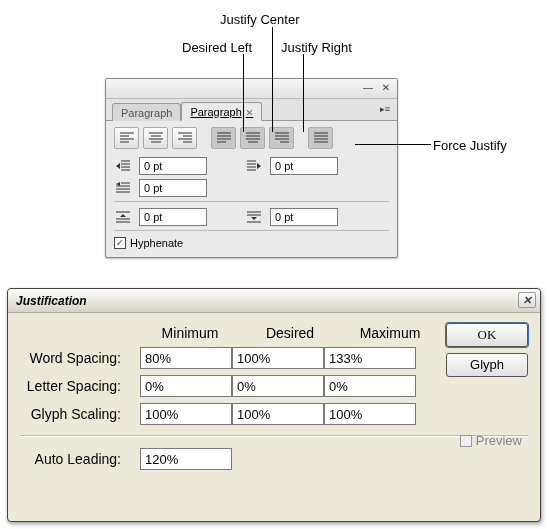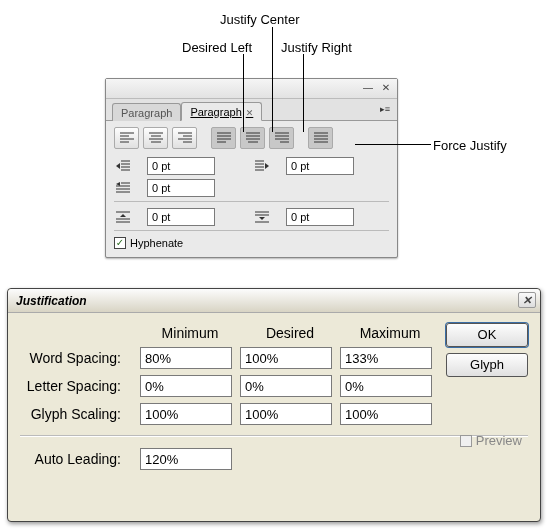--- a/index.html
+++ b/index.html
@@ -136,21 +136,21 @@
 
   .indent-row {
     display: flex;
     align-items: center;
     gap: 6px;
     margin-bottom: 4px;
   }
   .indent-group {
     display: flex;
     align-items: center;
-    gap: 15px;
+    gap: 7px;
   }
   .indent-icon {
     width: 18px;
     height: 16px;
     display: flex;
     align-items: center;
     justify-content: center;
   }
   .num-input {
     width: 68px;
@@ -244,21 +244,21 @@
     text-align: center;
     font-size: 14px;
   }
   .val-input {
     width: 92px;
     height: 22px;
     border: 1px solid #7a7a7a;
     background: #fff;
     font-size: 13px;
     padding: 0 4px;
-    margin-right: 8px;
+    margin-right: 0;
   }
   .dlg-buttons {
     position: absolute;
     right: 12px;
     top: 10px;
     display: flex;
     flex-direction: column;
     gap: 6px;
   }
   .dlg-btn {
@@ -267,20 +267,21 @@
     border: 1px solid #555;
     border-radius: 3px;
     background: linear-gradient(#fdfdfd,#e0e0e0);
     font-size: 13px;
     cursor: pointer;
     text-align: center;
     line-height: 22px;
   }
   .dlg-btn.default {
     box-shadow: 0 0 0 1px #3b6ea5;
+    font-family: Liberation Serif, serif;
   }
   .preview-row {
     position: absolute;
     right: 18px;
     top: 120px;
     display: flex;
     align-items: center;
     gap: 4px;
     color: #888;
     font-size: 13px;

